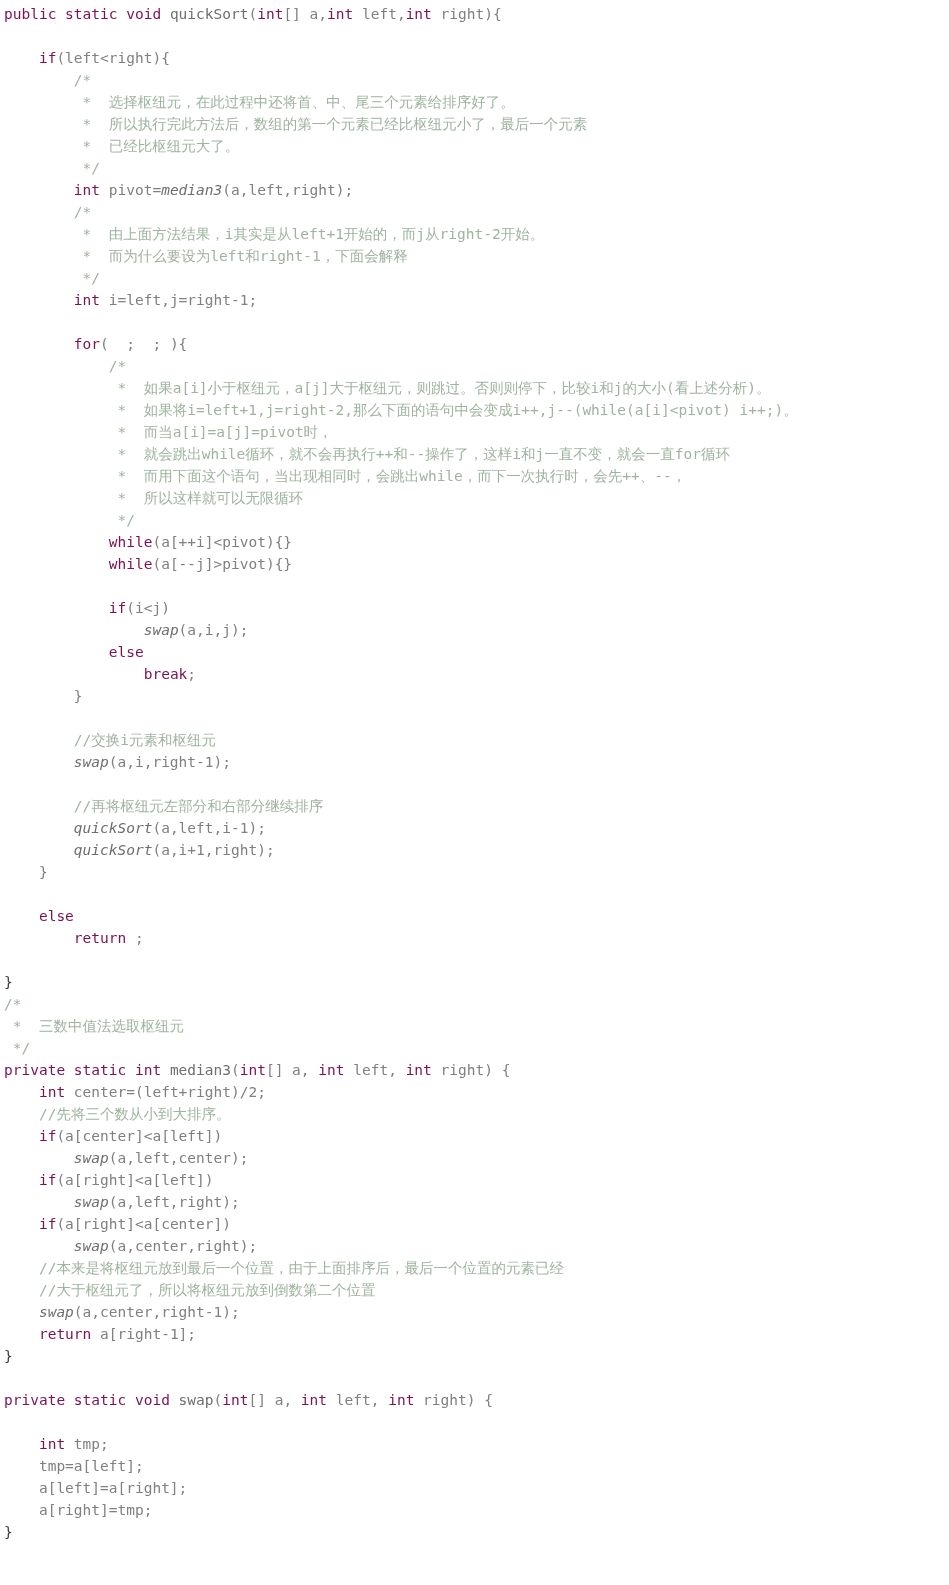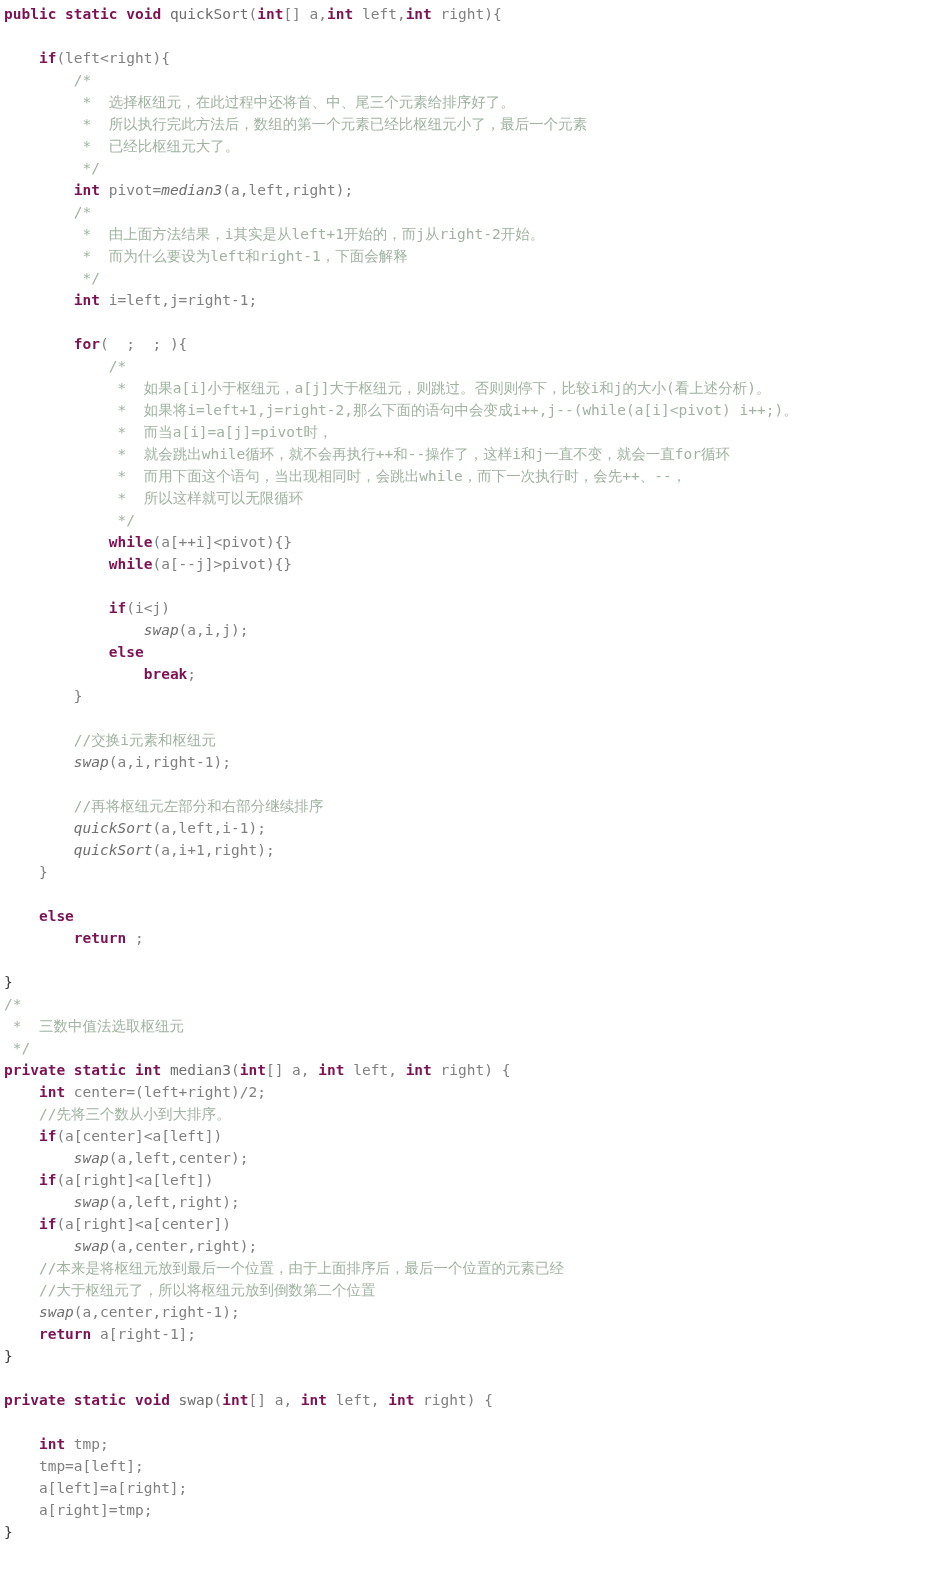--- a/index.html
+++ b/index.html
@@ -20,21 +20,21 @@
     line-height: 22px;
     white-space: pre;
     letter-spacing: 0px;
     -webkit-font-smoothing: antialiased;
   }
   .line {
     white-space: pre;
     min-height: 22px;
   }
   
-  .kw   { color: #7c1254; font-weight: bold; }   
+  .kw   { color: #7c1254; font-weight: normal; }   
   .pln  { color: #808080; }                      
   .punc { color: #3c3c3c; }                      
   .cmt  { color: #9fb39f; }                      
   .mth  { color: #6e6e6e; font-style: italic; }  
   .dcl  { color: #6e6e6e; }
 </style>
 </head>
 <body>
 
 <div id="code-listing"><div class="line"><span class="kw">public static void </span><span class="dcl">quickSort</span><span class="pln">(</span><span class="kw">int</span><span class="pln">[] a,</span><span class="kw">int</span><span class="pln"> left,</span><span class="kw">int</span><span class="pln"> right){</span></div><div class="line">&nbsp;</div><div class="line"><span class="pln">    </span><span class="kw">if</span><span class="pln">(left&lt;right){</span></div><div class="line"><span class="cmt">        /*</span></div><div class="line"><span class="cmt">         *  选择枢纽元，在此过程中还将首、中、尾三个元素给排序好了。</span></div><div class="line"><span class="cmt">         *  所以执行完此方法后，数组的第一个元素已经比枢纽元小了，最后一个元素</span></div><div class="line"><span class="cmt">         *  已经比枢纽元大了。</span></div><div class="line"><span class="cmt">         */</span></div><div class="line"><span class="pln">        </span><span class="kw">int</span><span class="pln"> pivot=</span><span class="mth">median3</span><span class="pln">(a,left,right);</span></div><div class="line"><span class="cmt">        /*</span></div><div class="line"><span class="cmt">         *  由上面方法结果，i其实是从left+1开始的，而j从right-2开始。</span></div><div class="line"><span class="cmt">         *  而为什么要设为left和right-1，下面会解释</span></div><div class="line"><span class="cmt">         */</span></div><div class="line"><span class="pln">        </span><span class="kw">int</span><span class="pln"> i=left,j=right-1;</span></div><div class="line">&nbsp;</div><div class="line"><span class="pln">        </span><span class="kw">for</span><span class="pln">(  ;  ; ){</span></div><div class="line"><span class="cmt">            /*</span></div><div class="line"><span class="cmt">             *  如果a[i]小于枢纽元，a[j]大于枢纽元，则跳过。否则则停下，比较i和j的大小(看上述分析)。</span></div><div class="line"><span class="cmt">             *  如果将i=left+1,j=right-2,那么下面的语句中会变成i++,j--(while(a[i]&lt;pivot) i++;)。</span></div><div class="line"><span class="cmt">             *  而当a[i]=a[j]=pivot时，</span></div><div class="line"><span class="cmt">             *  就会跳出while循环，就不会再执行++和--操作了，这样i和j一直不变，就会一直for循环</span></div><div class="line"><span class="cmt">             *  而用下面这个语句，当出现相同时，会跳出while，而下一次执行时，会先++、--，</span></div><div class="line"><span class="cmt">             *  所以这样就可以无限循环</span></div><div class="line"><span class="cmt">             */</span></div><div class="line"><span class="pln">            </span><span class="kw">while</span><span class="pln">(a[++i]&lt;pivot){}</span></div><div class="line"><span class="pln">            </span><span class="kw">while</span><span class="pln">(a[--j]&gt;pivot){}</span></div><div class="line">&nbsp;</div><div class="line"><span class="pln">            </span><span class="kw">if</span><span class="pln">(i&lt;j)</span></div><div class="line"><span class="pln">                </span><span class="mth">swap</span><span class="pln">(a,i,j);</span></div><div class="line"><span class="pln">            </span><span class="kw">else</span></div><div class="line"><span class="pln">                </span><span class="kw">break</span><span class="pln">;</span></div><div class="line"><span class="pln">        }</span></div><div class="line">&nbsp;</div><div class="line"><span class="cmt">        //交换i元素和枢纽元</span></div><div class="line"><span class="pln">        </span><span class="mth">swap</span><span class="pln">(a,i,right-1);</span></div><div class="line">&nbsp;</div><div class="line"><span class="cmt">        //再将枢纽元左部分和右部分继续排序</span></div><div class="line"><span class="pln">        </span><span class="mth">quickSort</span><span class="pln">(a,left,i-1);</span></div><div class="line"><span class="pln">        </span><span class="mth">quickSort</span><span class="pln">(a,i+1,right);</span></div><div class="line"><span class="pln">    }</span></div><div class="line">&nbsp;</div><div class="line"><span class="pln">    </span><span class="kw">else</span></div><div class="line"><span class="pln">        </span><span class="kw">return</span><span class="pln"> ;</span></div><div class="line">&nbsp;</div><div class="line"><span class="punc">}</span></div><div class="line"><span class="cmt">/*</span></div><div class="line"><span class="cmt"> *  三数中值法选取枢纽元</span></div><div class="line"><span class="cmt"> */</span></div><div class="line"><span class="kw">private static int </span><span class="dcl">median3</span><span class="pln">(</span><span class="kw">int</span><span class="pln">[] a, </span><span class="kw">int</span><span class="pln"> left, </span><span class="kw">int</span><span class="pln"> right) {</span></div><div class="line"><span class="pln">    </span><span class="kw">int</span><span class="pln"> center=(left+right)/2;</span></div><div class="line"><span class="cmt">    //先将三个数从小到大排序。</span></div><div class="line"><span class="pln">    </span><span class="kw">if</span><span class="pln">(a[center]&lt;a[left])</span></div><div class="line"><span class="pln">        </span><span class="mth">swap</span><span class="pln">(a,left,center);</span></div><div class="line"><span class="pln">    </span><span class="kw">if</span><span class="pln">(a[right]&lt;a[left])</span></div><div class="line"><span class="pln">        </span><span class="mth">swap</span><span class="pln">(a,left,right);</span></div><div class="line"><span class="pln">    </span><span class="kw">if</span><span class="pln">(a[right]&lt;a[center])</span></div><div class="line"><span class="pln">        </span><span class="mth">swap</span><span class="pln">(a,center,right);</span></div><div class="line"><span class="cmt">    //本来是将枢纽元放到最后一个位置，由于上面排序后，最后一个位置的元素已经</span></div><div class="line"><span class="cmt">    //大于枢纽元了，所以将枢纽元放到倒数第二个位置</span></div><div class="line"><span class="pln">    </span><span class="mth">swap</span><span class="pln">(a,center,right-1);</span></div><div class="line"><span class="pln">    </span><span class="kw">return</span><span class="pln"> a[right-1];</span></div><div class="line"><span class="punc">}</span></div><div class="line">&nbsp;</div><div class="line"><span class="kw">private static void </span><span class="dcl">swap</span><span class="pln">(</span><span class="kw">int</span><span class="pln">[] a, </span><span class="kw">int</span><span class="pln"> left, </span><span class="kw">int</span><span class="pln"> right) {</span></div><div class="line">&nbsp;</div><div class="line"><span class="pln">    </span><span class="kw">int</span><span class="pln"> tmp;</span></div><div class="line"><span class="pln">    tmp=a[left];</span></div><div class="line"><span class="pln">    a[left]=a[right];</span></div><div class="line"><span class="pln">    a[right]=tmp;</span></div><div class="line"><span class="punc">}</span></div></div>

